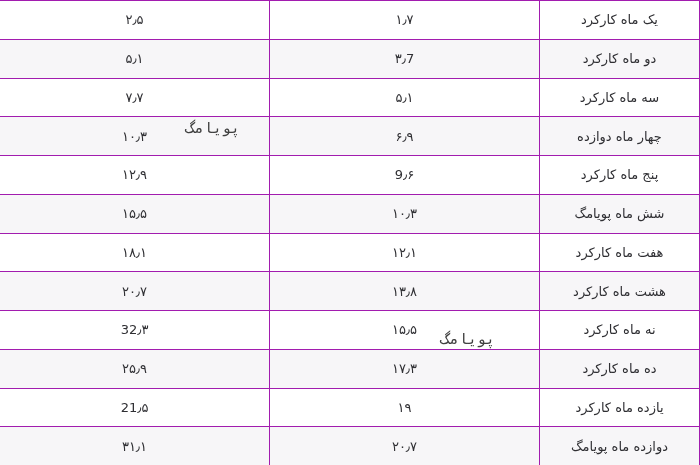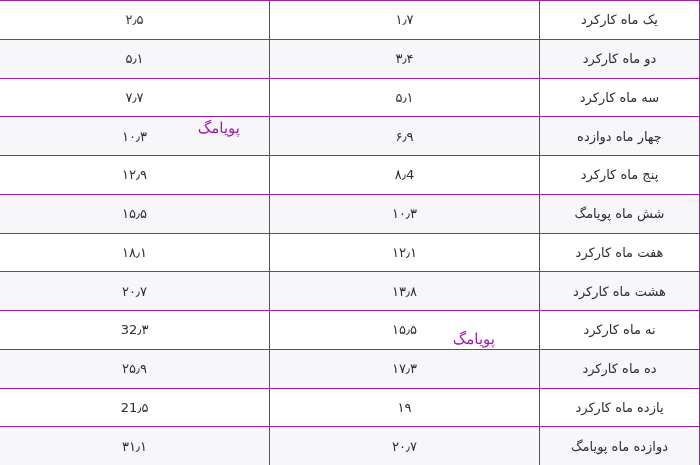--- a/index.html
+++ b/index.html
@@ -49,23 +49,23 @@
     color: #35353a;
   }
   td.col-mid {
     width: 270px;
   }
   td.col-first {
     width: 270px;
   }
   .watermark {
     position: absolute;
-    color: #a21caf;
+    color: #404040;
     font-size: 15px;
-    font-family: Liberation Serif, serif;
+    font-family: Liberation Mono, monospace;
     pointer-events: none;
     user-select: none;
     white-space: nowrap;
     margin-left: 24px;
   }
   .wm-1 {
     top: 119px;
     right: 460px;
   }
   .wm-2 {
@@ -82,39 +82,39 @@
     <tbody>
 
       <tr class="row-even">
         <td class="col-label">یک ماه کارکرد</td>
         <td class="col-mid">۱٫۷</td>
         <td class="col-first">۲٫۵</td>
       </tr>
 
       <tr class="row-odd">
         <td class="col-label">دو ماه کارکرد</td>
-        <td class="col-mid">۳٫۴</td>
+        <td class="col-mid">۳٫7</td>
         <td class="col-first">۵٫۱</td>
       </tr>
 
       <tr class="row-even">
         <td class="col-label">سه ماه کارکرد</td>
         <td class="col-mid">۵٫۱</td>
         <td class="col-first">۷٫۷</td>
       </tr>
 
       <tr class="row-odd">
         <td class="col-label">چهار ماه دوازده</td>
         <td class="col-mid">۶٫۹</td>
         <td class="col-first">۱۰٫۳</td>
       </tr>
 
       <tr class="row-even">
         <td class="col-label">پنج ماه کارکرد</td>
-        <td class="col-mid">۸٫4</td>
+        <td class="col-mid">9٫۶</td>
         <td class="col-first">۱۲٫۹</td>
       </tr>
 
       <tr class="row-odd">
         <td class="col-label">شش ماه پویامگ</td>
         <td class="col-mid">۱۰٫۳</td>
         <td class="col-first">۱۵٫۵</td>
       </tr>
 
       <tr class="row-even">

